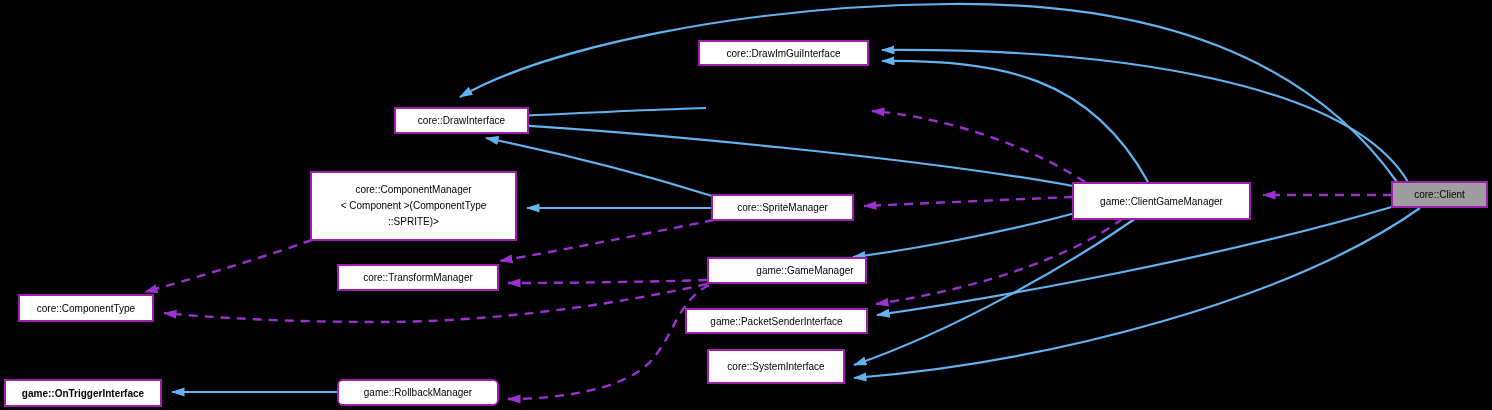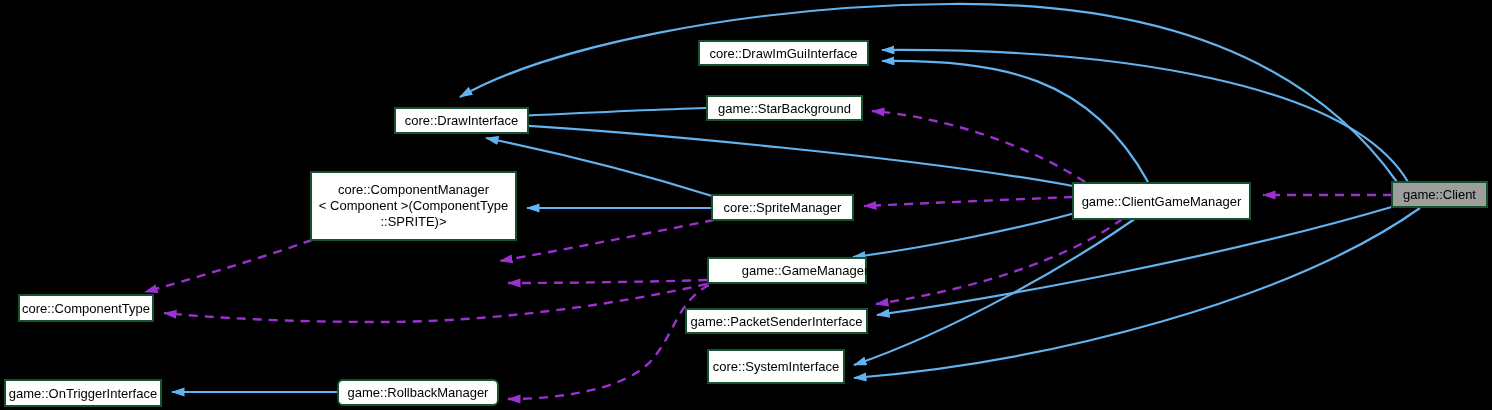--- a/index.html
+++ b/index.html
@@ -1,23 +1,23 @@
 <!DOCTYPE html>
 <html><head>
 <meta charset="utf-8">
 <style>
   html,body{margin:0;padding:0;background:#000;}
   #stage{position:relative;width:1492px;height:410px;background:#000;overflow:hidden;
          font-family:"Liberation Sans", sans-serif;}
   #edges{position:absolute;left:0;top:0;width:1492px;height:410px;}
   .edge-inherit{fill:none;stroke:#63B3F0;stroke-width:2.2;}
   .edge-usage{fill:none;stroke:#9C30D2;stroke-width:2.4;stroke-dasharray:9 7;}
-  .node{position:absolute;background:#ffffff;border:2px solid #14532d;color:#000;
+  .node{position:absolute;background:#ffffff;border:2px solid #a21caf;color:#000;
         box-sizing:border-box;display:flex;align-items:center;justify-content:center;
-        font-size:13px;line-height:15px;text-align:center;white-space:nowrap;cursor:pointer;}
+        font-size:10px;line-height:15px;text-align:center;white-space:nowrap;cursor:pointer;}
   .node .lbl{display:block;}
   .node.multiline{white-space:normal;}
   .node.multiline .line{display:block;line-height:16px;}
   .node.focus{background:#9e9e9e;}
 </style>
 </head>
 <body>
 
 <div id="stage">
 
@@ -52,23 +52,20 @@
     <path class="edge-usage" d="M707,284 C600,308 480,322 380,322 C290,322 215,318 164,313" marker-end="url(#arrowPurple)"></path>
     <path class="edge-usage" d="M709,285 C676,302 674,338 648,364 C618,392 552,399 508,399" marker-end="url(#arrowPurple)"></path>
     <path class="edge-usage" d="M714,220 C640,235 562,250 500,261" marker-end="url(#arrowPurple)"></path>
     <path class="edge-usage" d="M312,240 C255,260 188,280 145,292" marker-end="url(#arrowPurple)"></path>
   </svg>
 
   <div class="node" style="left:698px;top:40px;width:171px;height:26px;">
     <span class="lbl">core::DrawImGuiInterface</span>
   </div>
 
-  <div class="node" style="left:706px;top:95px;width:157px;height:26px;">
-    <span class="lbl">game::StarBackground</span>
-  </div>
 
   <div class="node" style="left:352px;top:107px;width:135px;height:27px;margin-left:42px;">
     <span class="lbl">core::DrawInterface</span>
   </div>
 
   <div class="node multiline" style="left:310px;top:171px;width:207px;height:70px;">
     <span class="lbl">
       <span class="line">core::ComponentManager</span>
       <span class="line">&lt; Component &gt;(ComponentType</span>
       <span class="line">::SPRITE)&gt;</span>
@@ -77,41 +74,44 @@
 
   <div class="node" style="left:711px;top:194px;width:143px;height:27px;">
     <span class="lbl">core::SpriteManager</span>
   </div>
 
   <div class="node" style="left:1072px;top:182px;width:179px;height:38px;">
     <span class="lbl">game::ClientGameManager</span>
   </div>
 
   <div class="node focus" style="left:1391px;top:181px;width:97px;height:27px;">
-    <span class="lbl">game::Client</span>
+    <span class="lbl">core::Client</span>
   </div>
 
+  <div class="node" style="left:337px;top:264px;width:162px;height:27px;">
+    <span class="lbl">core::TransformManager</span>
+  </div>
 
   <div class="node" style="left:707px;top:257px;width:160px;height:27px;padding-left:36px;">
     <span class="lbl">game::GameManager</span>
   </div>
 
   <div class="node" style="left:18px;top:294px;width:136px;height:28px;">
     <span class="lbl">core::ComponentType</span>
   </div>
 
   <div class="node" style="left:685px;top:308px;width:183px;height:26px;">
     <span class="lbl">game::PacketSenderInterface</span>
   </div>
 
   <div class="node" style="left:707px;top:349px;width:138px;height:35px;">
     <span class="lbl">core::SystemInterface</span>
   </div>
 
-  <div class="node" style="left:4px;top:379px;width:158px;height:28px;">
+  <div class="node" style="left:4px;top:379px;width:158px;height:28px;font-weight:bold;">
     <span class="lbl">game::OnTriggerInterface</span>
   </div>
 
   <div class="node" style="left:337px;top:379px;width:162px;height:27px;border-radius:6px;">
     <span class="lbl">game::RollbackManager</span>
   </div>
 
 </div>
 
 </body></html>

